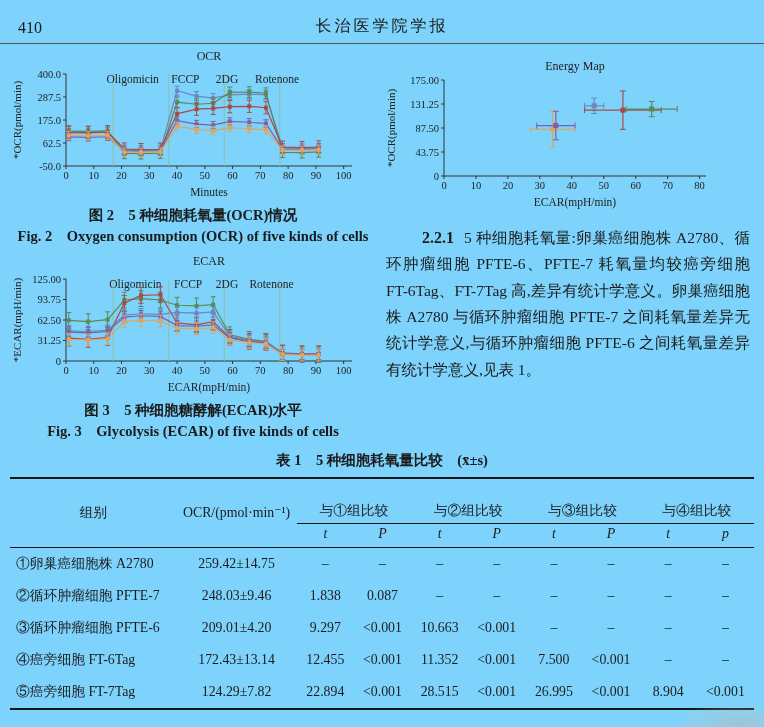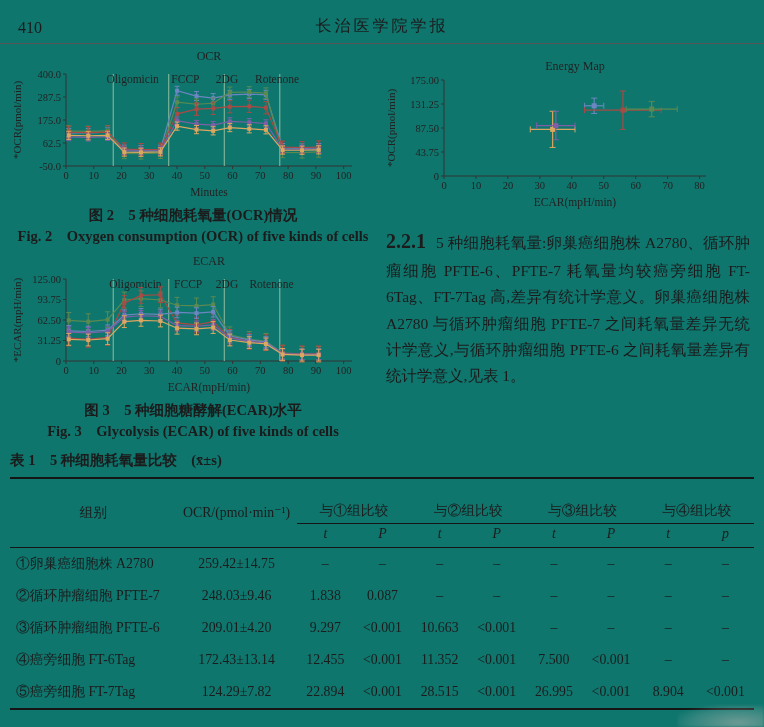--- a/index.html
+++ b/index.html
@@ -1,36 +1,36 @@
 <!DOCTYPE html>
 <html><head>
 <meta charset="utf-8">
 <style>
   html,body{margin:0;padding:0;background:#e9e9e6;}
   .page{
-    width:764px;height:727px;background:#0f766e;position:relative;overflow:hidden;
+    width:764px;height:727px;background:#7dd3fc;position:relative;overflow:hidden;
     font-family:"Liberation Serif","DejaVu Serif",serif;color:#1b1b1b;box-sizing:border-box;
   }
   header.pg{
     display:grid;grid-template-columns:60px 1fr 60px;align-items:end;
     padding:16px 18px 6px 18px;border-bottom:1.2px solid #555;
   }
   .pagenum{font-size:16px;justify-self:start;}
   .jtitle{font-size:16px;justify-self:center;letter-spacing:3px;}
   .columns{display:flex;padding:4px 6px 0 10px;gap:8px;}
   .col-left{width:366px;flex:0 0 366px;}
   .col-right{flex:1;min-width:0;padding-right:6px;}
   .chart{display:block;}
   .cap{text-align:center;font-weight:bold;font-size:14.5px;line-height:1.45;margin:1px 0 6px 0;}
   .cap div{white-space:nowrap;}
   .fig4wrap{margin-top:10px;}
   .bodypar{font-size:15.5px;line-height:1.7;text-align:justify;margin:10px 2px 0 2px;}
-  .bodypar b{font-size:20px;margin-right:10px;}
+  .bodypar b{font-size:16px;margin-right:10px;margin-left:36px;}
   .table-section{margin:2px 10px 0 10px;}
-  .ttitle{text-align:left;font-weight:bold;font-size:14.5px;line-height:1.5;}
+  .ttitle{text-align:center;font-weight:bold;font-size:14.5px;line-height:1.5;}
   table.cmp{
     width:100%;border-collapse:collapse;margin-top:5px;
     border-top:2px solid #151515;border-bottom:2px solid #151515;
     font-size:13.8px;
   }
   table.cmp th{font-weight:normal;}
   th.grp{border-bottom:1px solid #151515;padding:23px 6px 3px 6px;text-align:center;}
   th.rsp{vertical-align:middle;text-align:center;border-bottom:1px solid #151515;}
   tr.subhdr th{font-style:italic;padding:2px 4px 5px 4px;text-align:center;border-bottom:1px solid #151515;}
   tbody td{padding:7px 3px;text-align:center;white-space:nowrap;}

